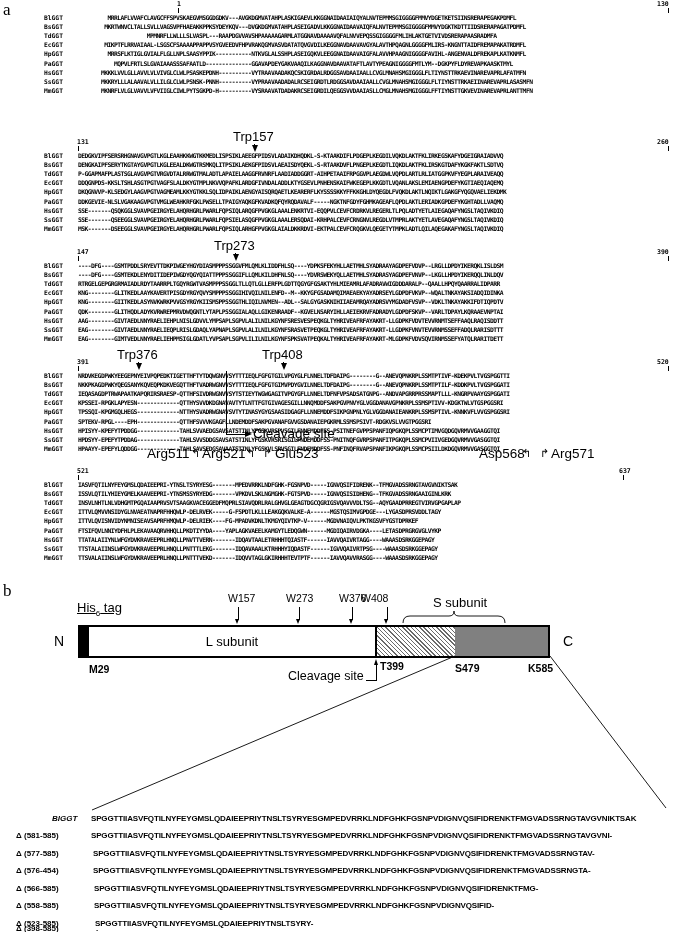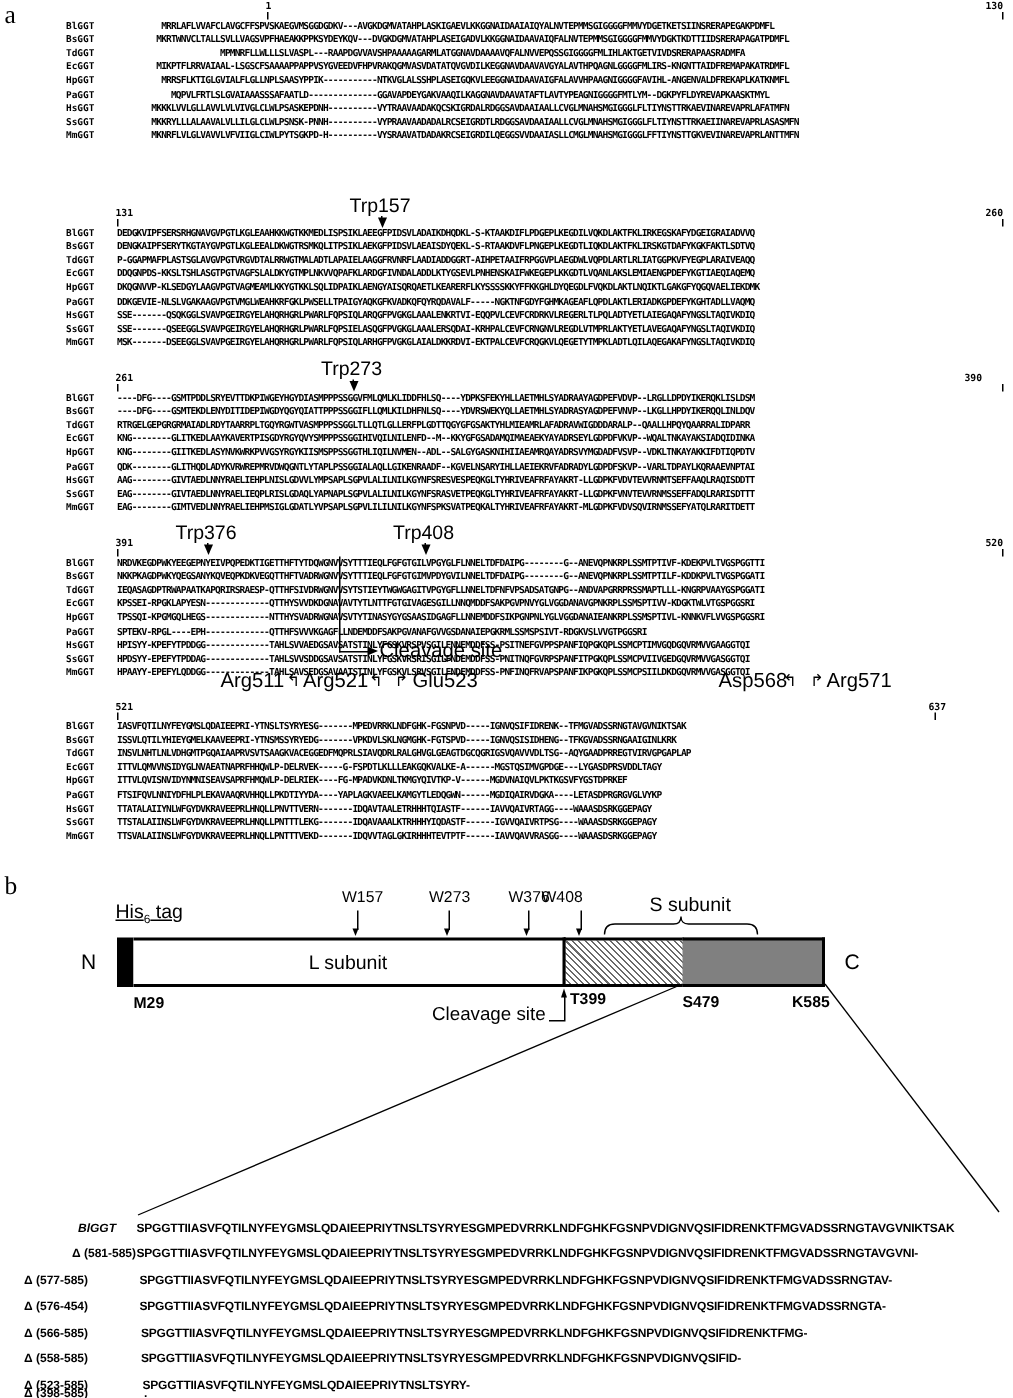--- a/index.html
+++ b/index.html
@@ -61,23 +61,23 @@
     <div class="seqname" style="top: 188.4px;">HpGGT</div>
     <div class="seq" style="top: 188.4px;">DKQGNVVP-KLSEDGYLAAGVPGTVAGMEAMLKKYGTKKLSQLIDPAIKLAENGYAISQRQAETLKEARERFLKYSSSSKKYFFKKGHLDYQEGDLFVQKDLAKTLNQIKTLGAKGFYQGQVAELIEKDMK</div>
     <div class="seqname" style="top: 197.5px;">PaGGT</div>
     <div class="seq" style="top: 197.5px;">DDKGEVIE-NLSLVGAKAAGVPGTVMGLWEAHKRFGKLPWSELLTPAIGYAQKGFKVADKQFQYRQDAVALF-----NGKTNFGDYFGHMKAGEAFLQPDLAKTLERIADKGPDEFYKGHTADLLVAQMQ</div>
     <div class="seqname" style="top: 206.6px;">HsGGT</div>
     <div class="seq" style="top: 206.6px;">SSE-------QSQKGGLSVAVPGEIRGYELAHQRHGRLPWARLFQPSIQLARQGFPVGKGLAAALENKRTVI-EQQPVLCEVFCRDRKVLREGERLTLPQLADTYETLAIEGAQAFYNGSLTAQIVKDIQ</div>
     <div class="seqname" style="top: 215.7px;">SsGGT</div>
     <div class="seq" style="top: 215.7px;">SSE-------QSEEGGLSVAVPGEIRGYELAHQRHGRLPWARLFQPSIELASQGFPVGKGLAAALERSQDAI-KRHPALCEVFCRNGNVLREGDLVTMPRLAKTYETLAVEGAQAFYNGSLTAQIVKDIQ</div>
     <div class="seqname" style="top: 224.8px;">MmGGT</div>
     <div class="seq" style="top: 224.8px;">MSK-------DSEEGGLSVAVPGEIRGYELAHQRHGRLPWARLFQPSIQLARHGFPVGKGLAIALDKKRDVI-EKTPALCEVFCRQGKVLQEGETYTMPKLADTLQILAQEGAKAFYNGSLTAQIVKDIQ</div>
-    <div class="pos" style="left: 77px; top: 248px;">261</div>
+    <div class="pos" style="left: 77px; top: 248px;">147</div>
     <div class="tick" style="left: 78px; top: 256px;"></div>
-    <div class="pos" style="left: 643px; top: 248px; text-align: center;">390</div>
+    <div class="pos" style="left: 657px; top: 248px; text-align: center;">390</div>
     <div class="tick" style="left: 668px; top: 256px;"></div>
     <div class="seqname" style="top: 262px;">BlGGT</div>
     <div class="seq" style="top: 262px;">----DFG----GSMTPDDLSRYEVTTDKPIWGEYHGYDIASMPPPSSGGVFMLQMLKLIDDFHLSQ----YDPKSFEKYHLLAETMHLSYADRAAYAGDPEFVDVP--LRGLLDPDYIKERQKLISLDSM</div>
     <div class="seqname" style="top: 271.1px;">BsGGT</div>
     <div class="seq" style="top: 271.1px;">----DFG----GSMTEKDLENYDITIDEPIWGDYQGYQIATTPPPSSGGIFLLQMLKILDHFNLSQ----YDVRSWEKYQLLAETMHLSYADRASYAGDPEFVNVP--LKGLLHPDYIKERQQLINLDQV</div>
     <div class="seqname" style="top: 280.2px;">TdGGT</div>
     <div class="seq" style="top: 280.2px;">RTRGELGEPGRGRMAIADLRDYTAARRPLTGQYRGWTVASMPPPSSGGLTLLQTLGLLERFPLGDTTQGYGFGSAKTYHLMIEAMRLAFADRAVWIGDDDARALP--QAALLHPQYQAARRALIDPARR</div>
     <div class="seqname" style="top: 289.3px;">EcGGT</div>
     <div class="seq" style="top: 289.3px;">KNG--------GLITKEDLAAYKAVERTPISGDYRGYQVYSMPPPSSGGIHIVQILNILENFD--M--KKYGFGSADAMQIMAEAEKYAYADRSEYLGDPDFVKVP--WQALTNKAYAKSIADQIDINKA</div>
     <div class="seqname" style="top: 298.4px;">HpGGT</div>
@@ -210,21 +210,21 @@
   <div class="abs" style="left:374px;top:659px;width:0;height:0;border-left:2.5px solid transparent;border-right:2.5px solid transparent;border-bottom:6px solid #000;"></div>
 
   <svg class="abs" style="left:0;top:0;" width="675" height="932">
     <line x1="455" y1="656" x2="92" y2="810" stroke="#000" stroke-width="0.9"></line>
     <line x1="550" y1="656" x2="666" y2="808" stroke="#000" stroke-width="0.9"></line>
   </svg>
 
   <div id="dels">
       <div class="delname" style="top: 814px; left: 52px; font-style: italic;">BlGGT</div>
       <div class="delseq" style="left: 91px; top: 814px;">SPGGTTIIASVFQTILNYFEYGMSLQDAIEEPRIYTNSLTSYRYESGMPEDVRRKLNDFGHKFGSNPVDIGNVQSIFIDRENKTFMGVADSSRNGTAVGVNIKTSAK</div>
-      <div class="delname" style="top: 831px; margin-left: 32px;">Δ (581-585)</div>
+      <div class="delname" style="top: 831px;">Δ (581-585)</div>
       <div class="delseq" style="left: 91px; top: 831px;">SPGGTTIIASVFQTILNYFEYGMSLQDAIEEPRIYTNSLTSYRYESGMPEDVRRKLNDFGHKFGSNPVDIGNVQSIFIDRENKTFMGVADSSRNGTAVGVNI-</div>
       <div class="delname" style="top: 849px;">Δ (577-585)</div>
       <div class="delseq" style="left: 93px; top: 849px;">SPGGTTIIASVFQTILNYFEYGMSLQDAIEEPRIYTNSLTSYRYESGMPEDVRRKLNDFGHKFGSNPVDIGNVQSIFIDRENKTFMGVADSSRNGTAV-</div>
       <div class="delname" style="top: 866px;">Δ (576-454)</div>
       <div class="delseq" style="left: 93px; top: 866px;">SPGGTTIIASVFQTILNYFEYGMSLQDAIEEPRIYTNSLTSYRYESGMPEDVRRKLNDFGHKFGSNPVDIGNVQSIFIDRENKTFMGVADSSRNGTA-</div>
       <div class="delname" style="top: 884px;">Δ (566-585)</div>
       <div class="delseq" style="left: 94px; top: 884px;">SPGGTTIIASVFQTILNYFEYGMSLQDAIEEPRIYTNSLTSYRYESGMPEDVRRKLNDFGHKFGSNPVDIGNVQSIFIDRENKTFMG-</div>
       <div class="delname" style="top: 901px;">Δ (558-585)</div>
       <div class="delseq" style="left: 94px; top: 901px;">SPGGTTIIASVFQTILNYFEYGMSLQDAIEEPRIYTNSLTSYRYESGMPEDVRRKLNDFGHKFGSNPVDIGNVQSIFID-</div>
       <div class="delname" style="top: 919px;">Δ (523-585)</div>

